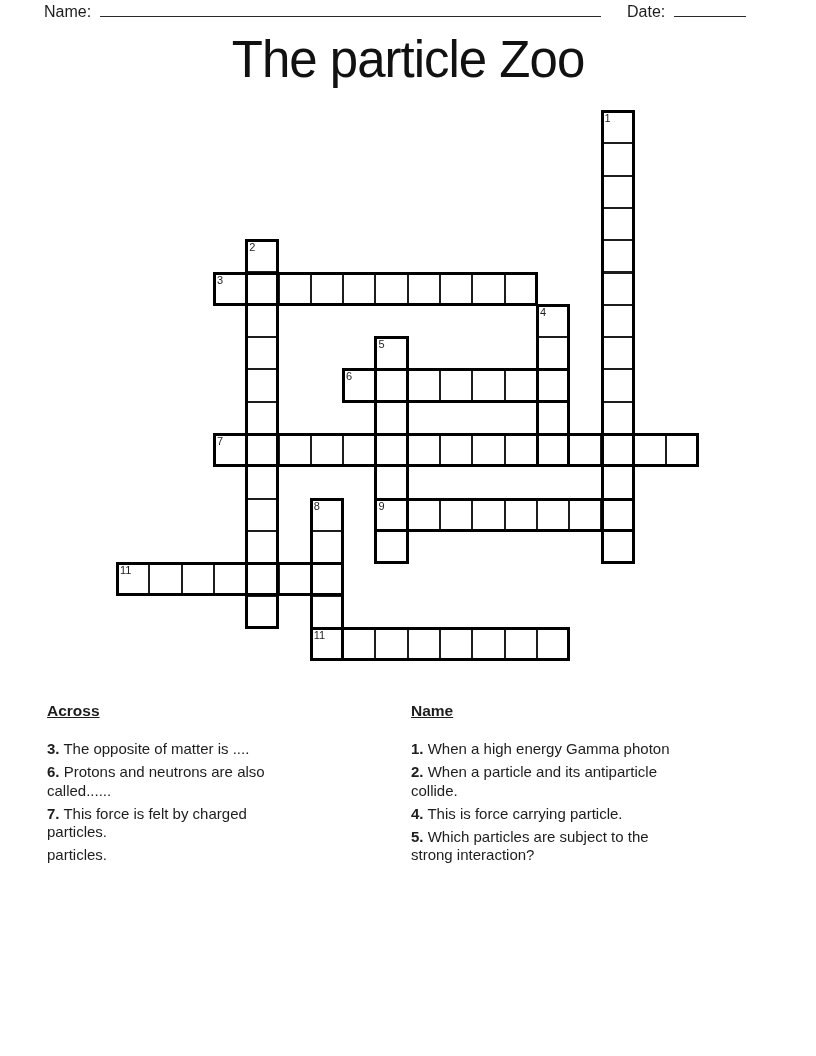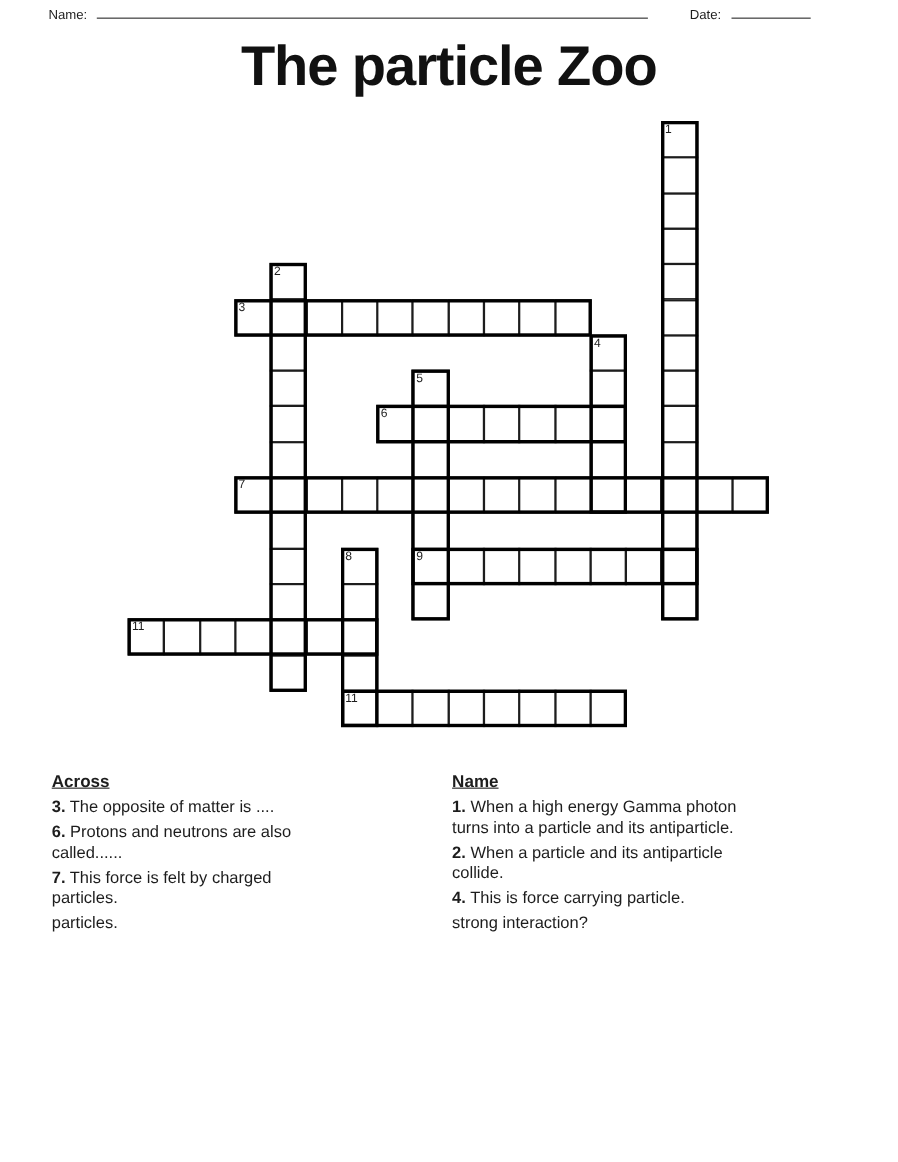--- a/index.html
+++ b/index.html
@@ -3,52 +3,52 @@
 <meta charset="utf-8">
 <style>
   html,body { margin:0; padding:0; }
   body {
     width:816px; height:1056px; position:relative;
     background:#ffffff; overflow:hidden;
     font-family:"Liberation Sans","DejaVu Sans",sans-serif;
     color:#1d1d1d;
   }
   
-  .hdr { position:absolute; top:2px; font-size:12px; line-height:19px; white-space:nowrap; }
+  .hdr { position:absolute; top:2px; font-size:16px; line-height:19px; white-space:nowrap; }
   #hdr-name { left:44px; }
   #hdr-date { left:627px; }
   .blank-line { display:inline-block; border-bottom:1.7px solid #2a2a2a; height:14px; }
   #name-blank { width:501px; margin-left:9px; }
   #date-blank { width:72px;  margin-left:9px; }
   
   #title {
     position:absolute; left:0; top:31px; width:816px;
     text-align:center; font-size:51px; line-height:58px;
-    font-weight:700; letter-spacing:-1px; color:#111;
+    font-weight:400; letter-spacing:-1px; color:#111;
   }
   
   #grid { position:absolute; left:116px; top:110px; }
   .cell {
     position:absolute; box-sizing:border-box;
     background:#ffffff; border:2px solid #1d1d1d;
   }
   .cell-label {
     position:absolute; top:0px; left:2px;
     font-size:11px; line-height:12px; color:#1d1d1d;
   }
   .word-outline {
     position:absolute; box-sizing:border-box;
     border:3px solid #000; pointer-events:none; background:transparent;
   }
   
   .clues { position:absolute; top:701px; font-size:15px; line-height:18.5px; color:#1d1d1d; }
   #clues-across { left:47px;  width:360px; }
   #clues-down   { left:411px; width:368px; }
   .clues h2 {
-    font-size:15.5px; font-weight:bold; margin:0 0 5px 0;
+    font-size:15.5px; font-weight:bold; margin:0 0 20px 0;
     text-decoration:underline; line-height:19px;
   }
   .clue { margin-bottom:4.5px; }
   .clue-num { font-weight:bold; }
 </style>
 </head>
 <body>
 
 <div class="hdr" id="hdr-name">
   <span>Name:</span><span class="blank-line" id="name-blank"></span>
@@ -198,26 +198,26 @@
       <div class="clue">
         <div class="clue-line">particles.</div>
       </div>
     </div>
 </div>
 <div class="clues" id="clues-down">
   <h2>Name</h2>
   <div id="down-list">
       <div class="clue">
         <div class="clue-line"><span class="clue-num">1.</span> When a high energy Gamma photon</div>
-        <div class="clue-line">turns into a particle and its antiparticle.</div>
       </div>
       <div class="clue">
         <div class="clue-line"><span class="clue-num">2.</span> When a particle and its antiparticle</div>
         <div class="clue-line">collide.</div>
       </div>
       <div class="clue">
         <div class="clue-line"><span class="clue-num">4.</span> This is force carrying particle.</div>
       </div>
       <div class="clue">
+        <div class="clue-line"><span class="clue-num">5.</span> Which particles are subject to the</div>
         <div class="clue-line">strong interaction?</div>
       </div>
     </div>
 </div>
 
 </body></html>

